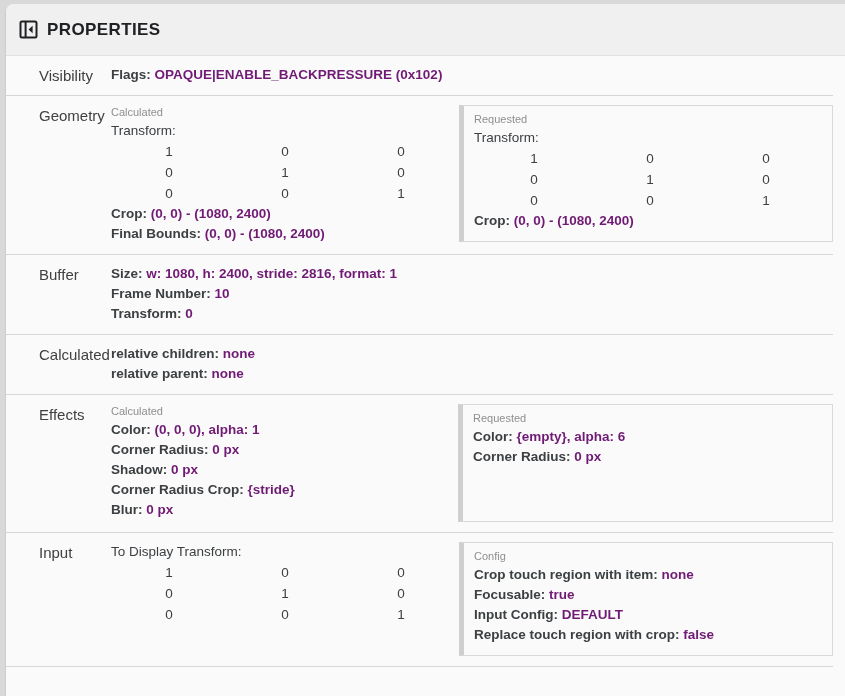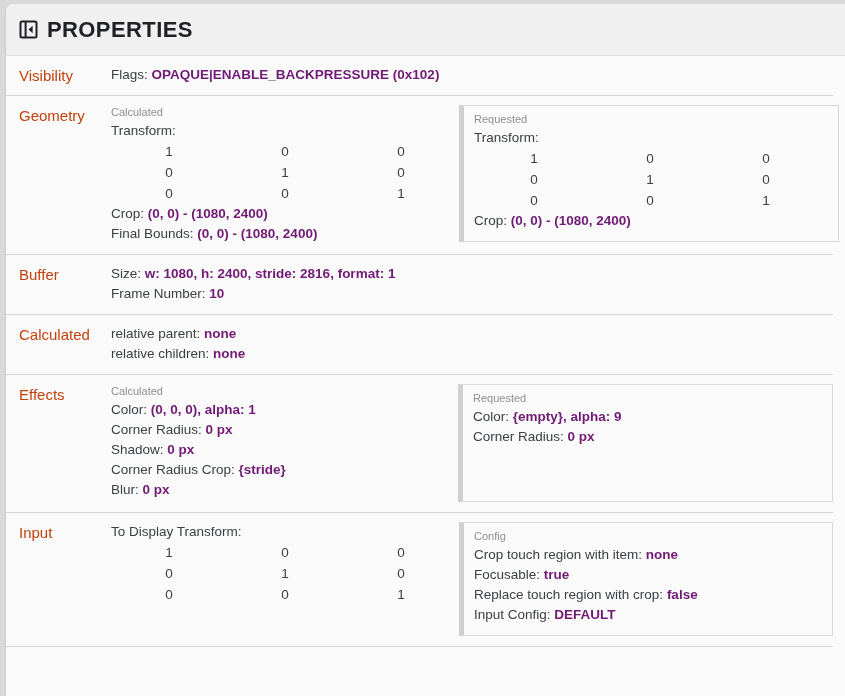--- a/index.html
+++ b/index.html
@@ -19,60 +19,60 @@
     overflow: hidden;
   }
   .panel-header {
     height: 52px;
     background: #f0f0f0;
     border-bottom: 1px solid #e2e2e2;
     display: flex; align-items: center;
     padding-left: 13px; gap: 9px;
   }
   .panel-title {
-    font-size: 22px; font-weight: 700; color: #202124;
+    font-size: 17px; font-weight: 700; color: #202124;
     letter-spacing: 0.4px;
   }
   .icon-btn { display: flex; align-items: center; cursor: pointer; background: none; border: none; padding: 0; }
 
   .section {
     display: flex;
     position: relative;
     padding: 9px 12px 11px 0;
     background: #fafafa;
   }
   .section::after {
     content: ""; position: absolute; left: 0; right: 12px; bottom: 0;
     height: 1px; background: #d7d7d7;
   }
   .sec-label {
     flex: 0 0 105px;
-    padding-left: 13px; padding-top: 2px;
-    font-size: 15px; color: #c2410c;
+    padding-left: 33px; padding-top: 2px;
+    font-size: 15px; color: #404040;
   }
   .sec-left {
     flex: 0 0 347px;
     font-size: 13.5px; line-height: 20px; color: #3c4043;
   }
   .sec-right { flex: 1; }
 
   .group-label {
     font-size: 11px; line-height: 15px; color: #8f8f8f; margin-bottom: 1px;
   }
-  .kv .k { font-weight: 400; text-align: center; }
+  .kv .k { font-weight: 700; text-align: center; }
   .kv .v { font-weight: 700; color: #701a75; }
 
   .matrix { display: grid; grid-template-columns: repeat(3, 116px); }
   .matrix span { text-align: center; line-height: 21px; }
 
   .box {
     border: 1px solid #d9d9d9;
     border-left: 5px solid #cfcfcf;
     background: #fafafa;
-    padding: 6px 14px 10px 10px;
+    padding: 6px 8px 10px 10px;
     font-size: 13.5px; line-height: 20px;
   }
   .box .matrix { grid-template-columns: repeat(3, 116px); padding-left: 2px; }
   .box-buffer { min-height: 62px; padding-top: 7px; }
   .box-effects { min-height: 118px; }
   .box-input { min-height: 104px; }
 </style>
 </head>
 <body>
 
@@ -152,32 +152,36 @@
     <div class="sec-label">Buffer</div>
     <div class="sec-left">
       <div class="kv">
         <span class="k">Size:</span>
         <span class="v">w: 1080, h: 2400, stride: 2816, format: 1</span>
       </div>
       <div class="kv">
         <span class="k">Frame Number:</span>
         <span class="v">10</span>
       </div>
+      <div class="kv">
+        <span class="k">Transform:</span>
+        <span class="v">0</span>
+      </div>
     </div>
   </div>
 
   <div class="section">
     <div class="sec-label">Calculated</div>
     <div class="sec-left">
       <div class="kv">
+        <span class="k">relative children:</span>
+        <span class="v">none</span>
+      </div>
+      <div class="kv">
         <span class="k">relative parent:</span>
-        <span class="v">none</span>
-      </div>
-      <div class="kv">
-        <span class="k">relative children:</span>
         <span class="v">none</span>
       </div>
     </div>
     <div class="sec-right"></div>
   </div>
 
   <div class="section">
     <div class="sec-label">Effects</div>
     <div class="sec-left">
       <div class="group-label">Calculated</div>
@@ -200,21 +204,21 @@
       <div class="kv">
         <span class="k">Blur:</span>
         <span class="v">0 px</span>
       </div>
     </div>
     <div class="sec-right">
       <div class="box box-effects">
         <div class="group-label">Requested</div>
         <div class="kv">
           <span class="k">Color:</span>
-          <span class="v">{empty}, alpha: 9</span>
+          <span class="v">{empty}, alpha: 6</span>
         </div>
         <div class="kv">
           <span class="k">Corner Radius:</span>
           <span class="v">0 px</span>
         </div>
       </div>
     </div>
   </div>
 
   <div class="section" style="border:none;">
@@ -238,24 +242,24 @@
         <div class="group-label">Config</div>
         <div class="kv">
           <span class="k">Crop touch region with item:</span>
           <span class="v">none</span>
         </div>
         <div class="kv">
           <span class="k">Focusable:</span>
           <span class="v">true</span>
         </div>
         <div class="kv">
+          <span class="k">Input Config:</span>
+          <span class="v">DEFAULT</span>
+        </div>
+        <div class="kv">
           <span class="k">Replace touch region with crop:</span>
           <span class="v">false</span>
         </div>
-        <div class="kv">
-          <span class="k">Input Config:</span>
-          <span class="v">DEFAULT</span>
-        </div>
       </div>
     </div>
   </div>
 
 </div>
 
 </body></html>

